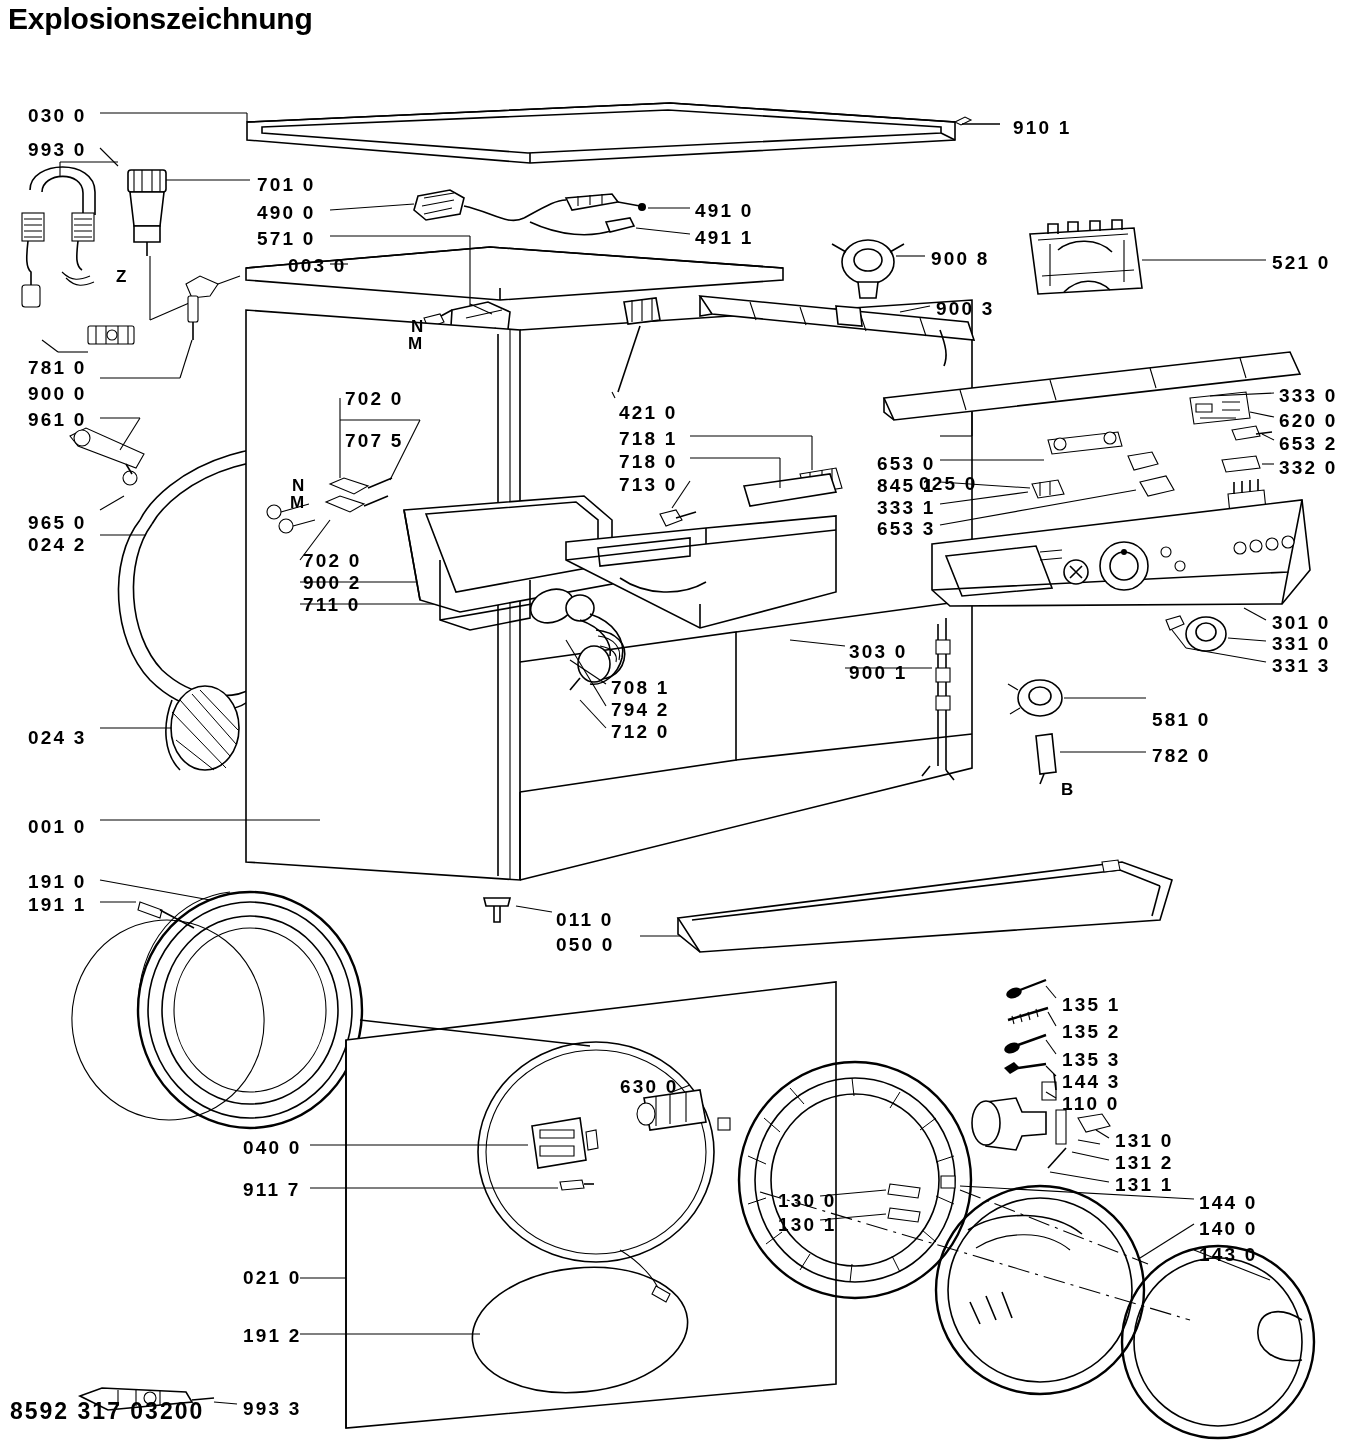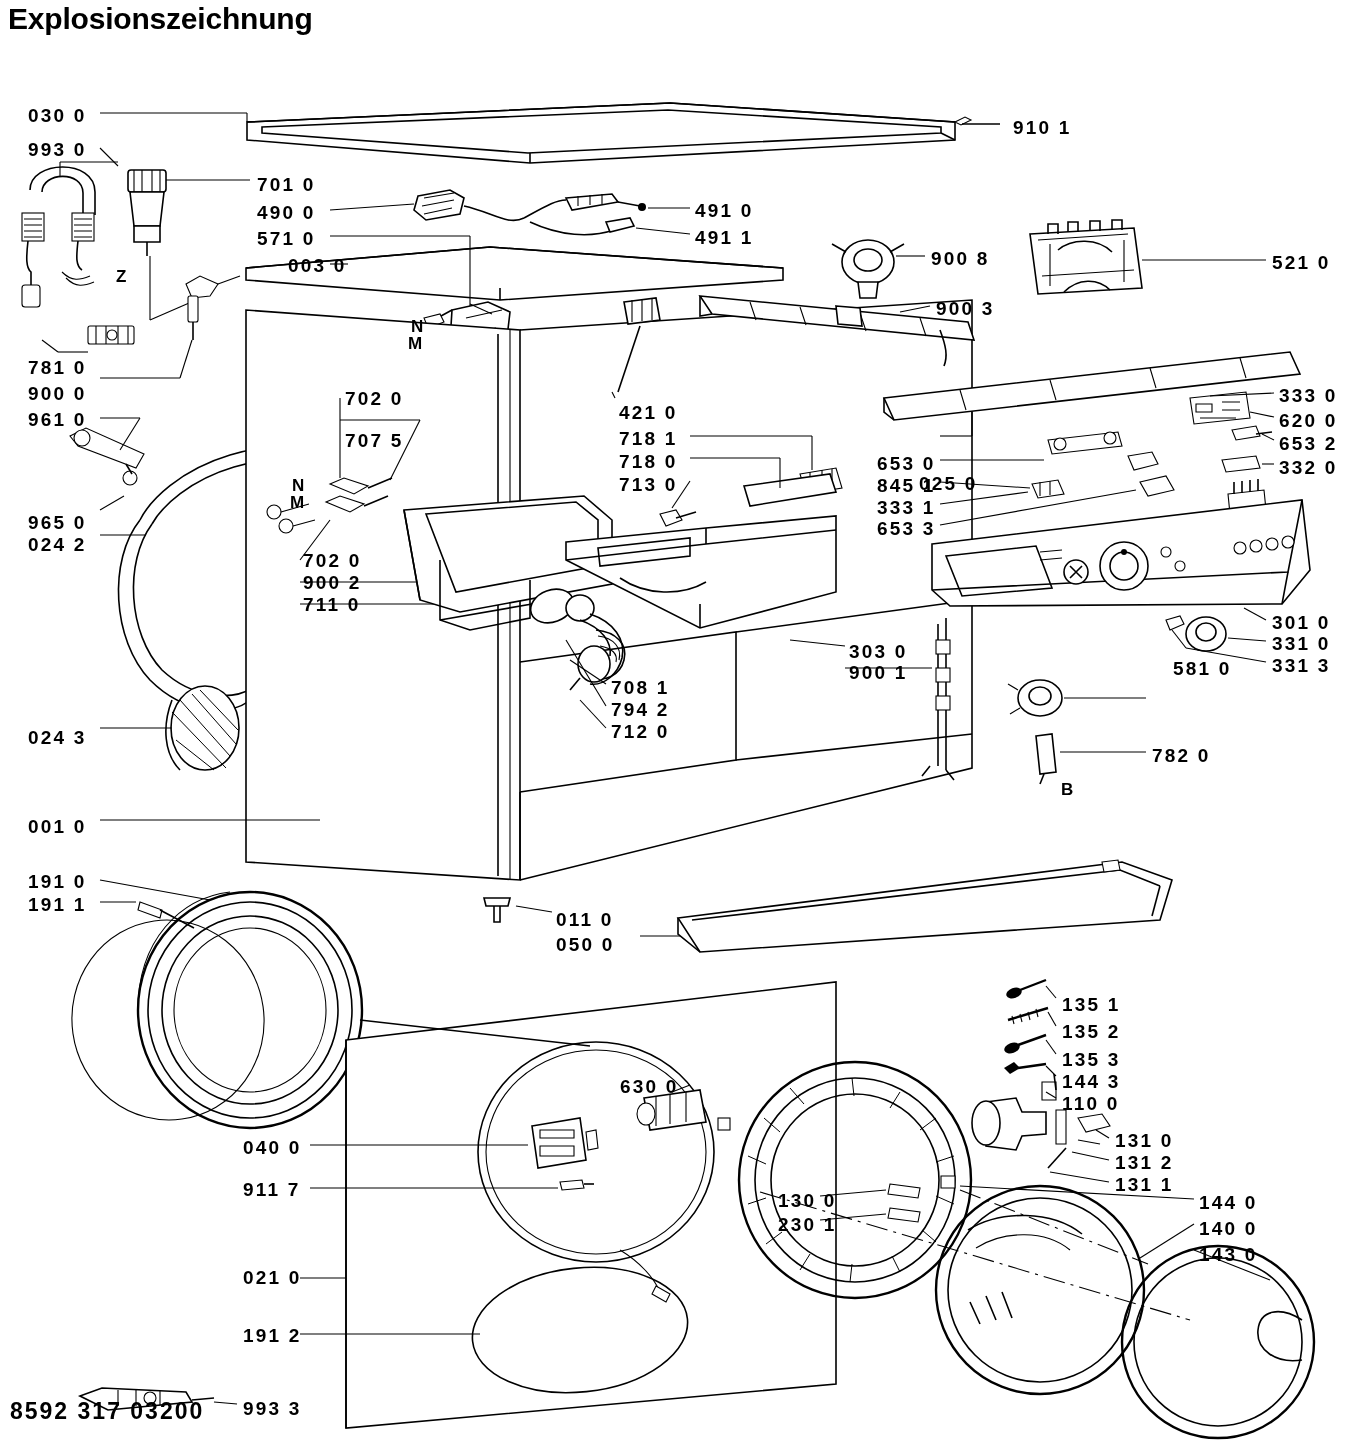--- a/index.html
+++ b/index.html
@@ -545,21 +545,21 @@
     <div class="label" style="left: 28px; top: 535px;">024 2</div>
     <div class="label" style="left: 303px; top: 551px;">702 0</div>
     <div class="label" style="left: 303px; top: 573px;">900 2</div>
     <div class="label" style="left: 303px; top: 595px;">711 0</div>
     <div class="label" style="left: 1272px; top: 613px;">301 0</div>
     <div class="label" style="left: 849px; top: 642px;">303 0</div>
     <div class="label" style="left: 1272px; top: 634px;">331 0</div>
     <div class="label" style="left: 849px; top: 663px;">900 1</div>
     <div class="label" style="left: 1272px; top: 656px;">331 3</div>
     <div class="label" style="left: 611px; top: 678px;">708 1</div>
-    <div class="label" style="left: 1152px; top: 659px; margin-left: 21px;">581 0</div>
+    <div class="label" style="left: 1152px; top: 710px;">581 0</div>
     <div class="label" style="left: 611px; top: 700px;">794 2</div>
     <div class="label" style="left: 611px; top: 722px;">712 0</div>
     <div class="label" style="left: 28px; top: 728px;">024 3</div>
     <div class="label" style="left: 1152px; top: 746px;">782 0</div>
     <div class="label" style="left: 28px; top: 817px;">001 0</div>
     <div class="label" style="left: 28px; top: 872px;">191 0</div>
     <div class="label" style="left: 28px; top: 895px;">191 1</div>
     <div class="label" style="left: 556px; top: 910px;">011 0</div>
     <div class="label" style="left: 556px; top: 935px;">050 0</div>
     <div class="label" style="left: 1062px; top: 995px;">135 1</div>
@@ -568,21 +568,21 @@
     <div class="label" style="left: 1062px; top: 1072px;">144 3</div>
     <div class="label" style="left: 620px; top: 1077px;">630 0</div>
     <div class="label" style="left: 1062px; top: 1094px;">110 0</div>
     <div class="label" style="left: 1115px; top: 1131px;">131 0</div>
     <div class="label" style="left: 243px; top: 1138px;">040 0</div>
     <div class="label" style="left: 1115px; top: 1153px;">131 2</div>
     <div class="label" style="left: 243px; top: 1180px;">911 7</div>
     <div class="label" style="left: 1115px; top: 1175px;">131 1</div>
     <div class="label" style="left: 778px; top: 1191px;">130 0</div>
     <div class="label" style="left: 1199px; top: 1193px;">144 0</div>
-    <div class="label" style="left: 778px; top: 1215px;">230 1</div>
+    <div class="label" style="left: 778px; top: 1215px;">130 1</div>
     <div class="label" style="left: 1199px; top: 1219px;">140 0</div>
     <div class="label" style="left: 1199px; top: 1245px;">143 0</div>
     <div class="label" style="left: 243px; top: 1268px;">021 0</div>
     <div class="label" style="left: 243px; top: 1326px;">191 2</div>
     <div class="label" style="left: 243px; top: 1399px; text-align: right;">993 3</div>
   </div>
 
 <div id="marker-layer">
     <div class="marker" style="left: 116px; top: 268px;">Z</div>
     <div class="marker" style="left: 411px; top: 318px;">N</div>

